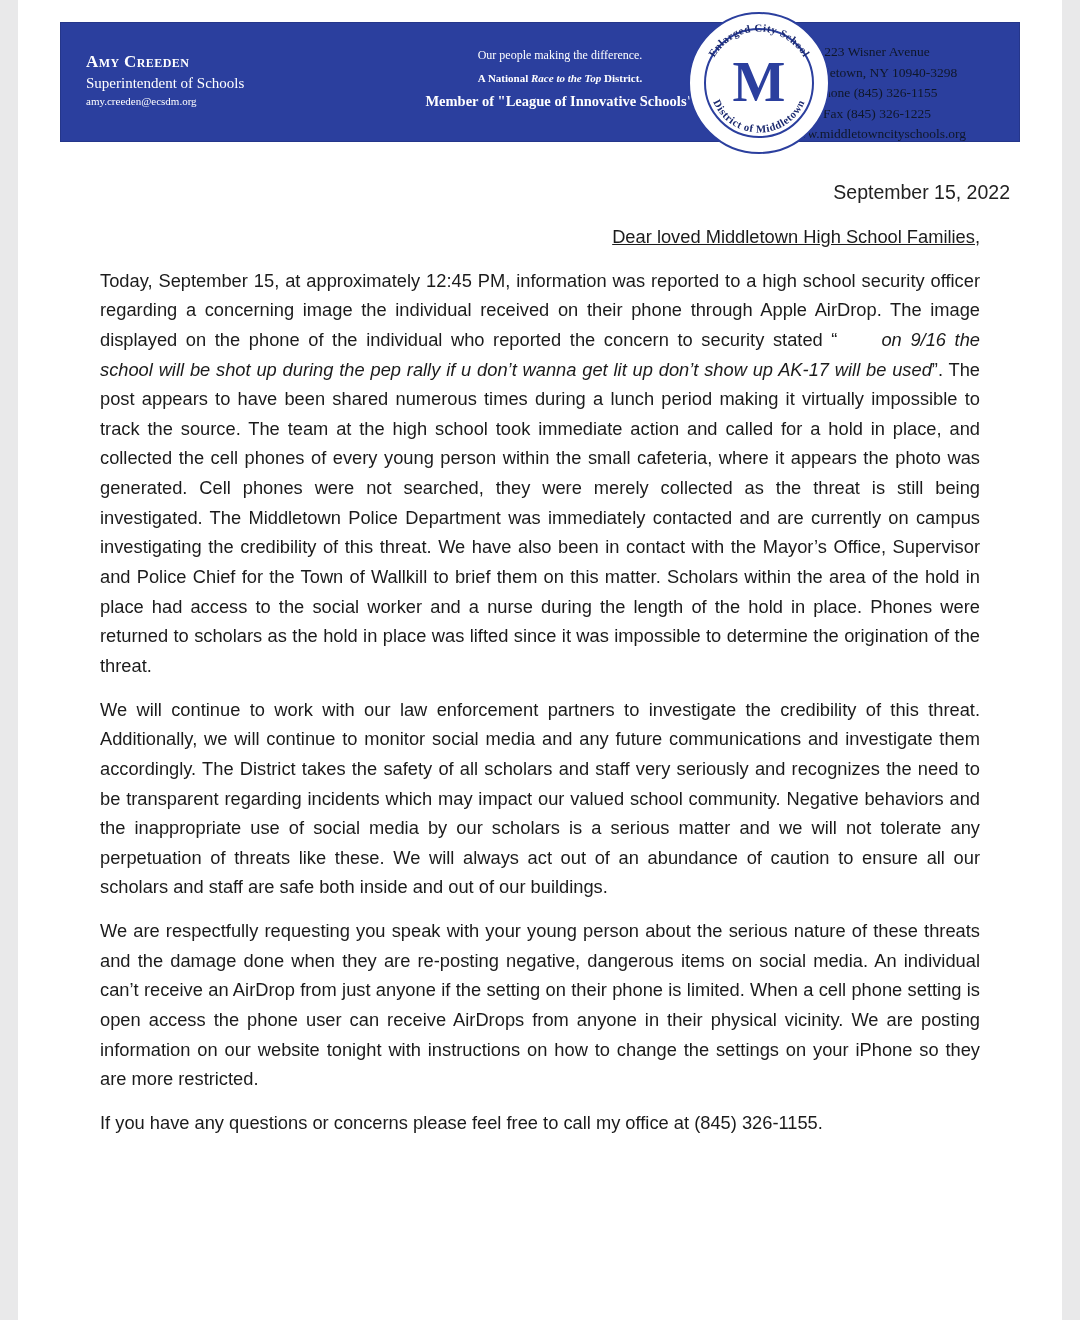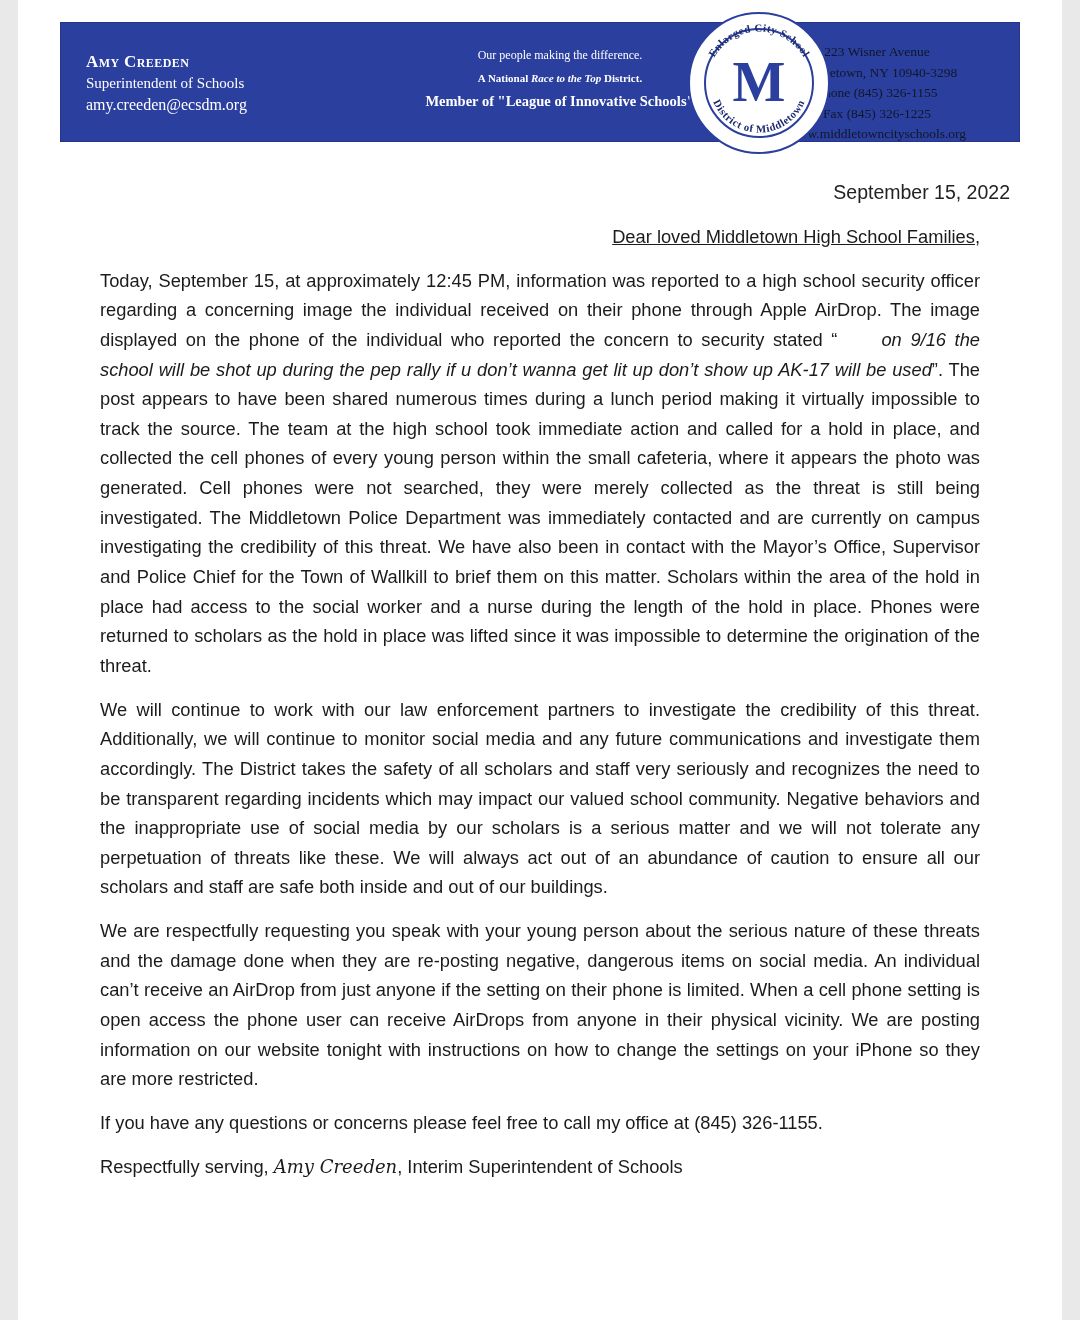--- a/index.html
+++ b/index.html
@@ -48,21 +48,21 @@
   .lh-name {
     font-variant: small-caps;
     font-size: 17px;
     letter-spacing: 0.4px;
     font-weight: bold;
   }
   .lh-title {
     font-size: 15px;
   }
   .lh-email {
-    font-size: 16px;
+    font-size: 11px;
   }
   .lh-center {
     position: absolute;
     left: 320px;
     top: 26px;
     width: 360px;
     text-align: center;
     color: #ffffff;
     font-family: "Liberation Serif", serif;
   }
@@ -223,16 +223,15 @@
 
     <p><span>Today, September 15, at approximately 12:45 PM, information was reported to a high school security officer regarding a concerning image the individual received on their phone through Apple AirDrop.  The image displayed on the phone of the individual who reported the concern to security stated “</span><span class="quote">on 9/16 the school will be shot up during the pep rally if u don’t wanna get lit up don’t show up AK-17 will be used</span><span>”.  The post appears to have been shared numerous times during a lunch period making it virtually impossible to track the source.  The team at the high school took immediate action and called for a hold in place, and collected the cell phones of every young person within the small cafeteria, where it appears the photo was generated.  Cell phones were not searched, they were merely collected as the threat is still being investigated. The Middletown Police Department was immediately contacted and are currently on campus investigating the credibility of this threat.  We have also been in contact with the Mayor’s Office, Supervisor and Police Chief for the Town of Wallkill to brief them on this matter. Scholars within the area of the hold in place had access to the social worker and a nurse during the length of the hold in place. Phones were returned to scholars as the hold in place was lifted since it was impossible to determine the origination of the threat.</span></p>
 
     <p>We will continue to work with our law enforcement partners to investigate the credibility of this threat. Additionally, we will continue to monitor social media and any future communications and investigate them accordingly. The District takes the safety of all scholars and staff very seriously and recognizes the need to be transparent regarding incidents which may impact our valued school community. Negative behaviors and the inappropriate use of social media by our scholars is a serious matter and we will not tolerate any perpetuation of threats like these.  We will always act out of an abundance of caution to ensure all our scholars and staff are safe both inside and out of our buildings.</p>
 
     <p>We are respectfully requesting you speak with your young person about the serious nature of these threats and the damage done when they are re-posting negative, dangerous items on social media.  An individual can’t receive an AirDrop from just anyone if the setting on their phone is limited.  When a cell phone setting is open access the phone user can receive AirDrops from anyone in their physical vicinity. We are posting information on our website tonight with instructions on how to change the settings on your iPhone so they are more restricted.</p>
 
 
     <p>If you have any questions or concerns please feel free to call my office at (845) 326-1155.</p>
 
-    <p class="closing"><span>Respectfully serving, </span><span class="sig">Amy Creeden</span><span>, Interim Superintendent of Schools</span></p>
   </div>
 
 </div>
 
 </body></html>

